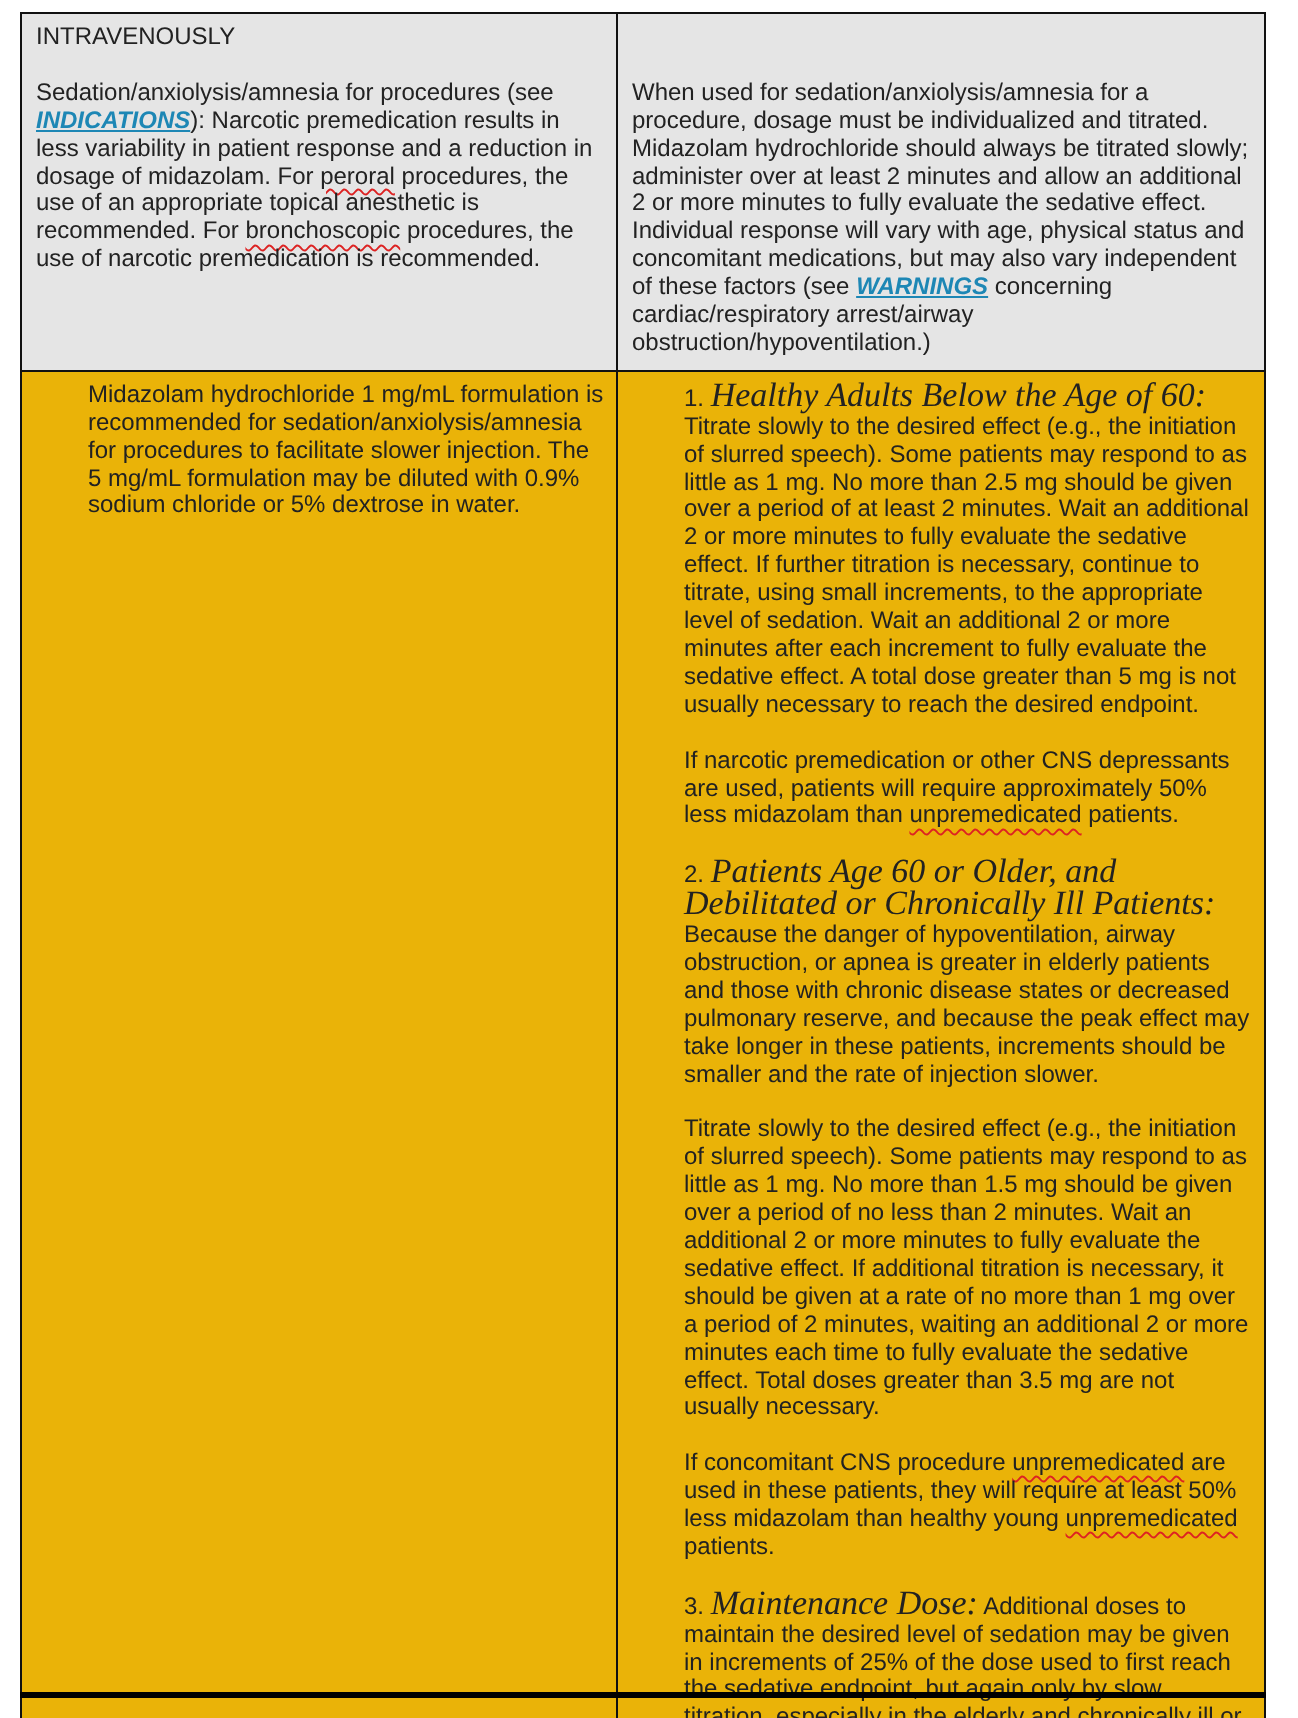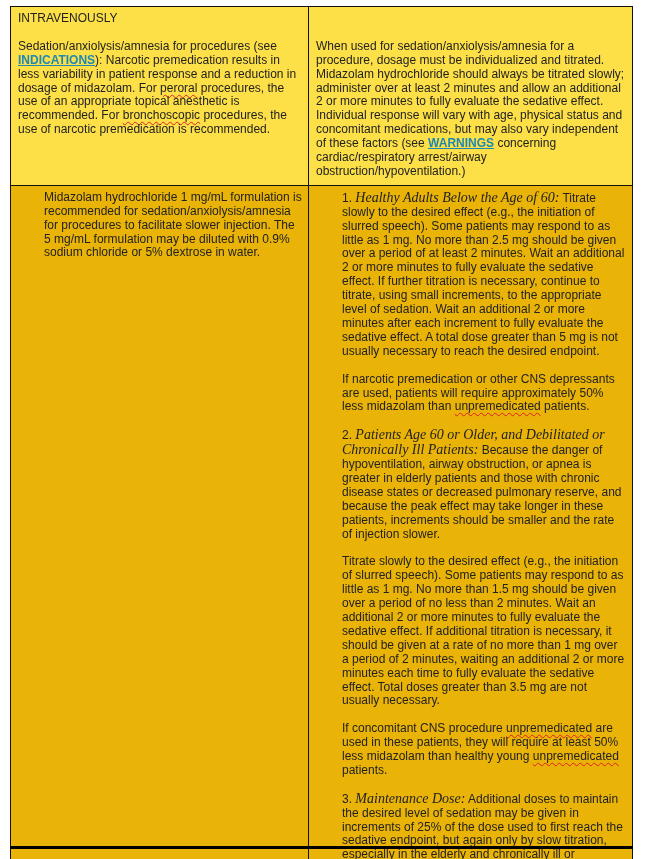--- a/index.html
+++ b/index.html
@@ -4,28 +4,28 @@
 <style>
   html, body { margin: 0; padding: 0; background: #ffffff; }
   body { width: 649px; height: 859px; position: relative; overflow: hidden;
          font-family: "Liberation Sans", sans-serif; font-size: 12px; color: #222; }
   .tbl { position: absolute; left: 10px; top: 6px; width: 622px;
          border-collapse: collapse; table-layout: fixed; }
   .tbl td { border: 1px solid #111; vertical-align: top; padding: 5px 6px 6px 7px;
             line-height: 13.9px; }
   .tbl col.c1 { width: 298px; }
   .tbl col.c2 { width: 324px; }
-  .hdr td { background: #fde047; height: 166px; }
+  .hdr td { background: #e5e5e5; height: 166px; }
   .body td { background: #eab308; padding-left: 33px; }
   .bottom-bar { position: absolute; left: 10px; top: 846px; width: 623px; height: 3px; background: #000; }
   p { margin: 0; }
   .gap { height: 13.9px; }
-  a.lnk { color: #1d87b5; font-weight: bold; text-decoration: underline; }
+  a.lnk { color: #1d87b5; font-weight: bold; text-decoration: underline; font-style: italic; }
   .spell { text-decoration: underline wavy #d22; text-decoration-thickness: 1px; text-underline-offset: 2px; }
-  .ital { font-family: "Liberation Serif", serif; font-style: italic; font-size: 14px; }
+  .ital { font-family: "Liberation Serif", serif; font-style: italic; font-size: 17px; }
 </style>
 </head>
 <body>
 
 <table class="tbl">
   <colgroup>
       <col class="c1">
       <col class="c2">
     </colgroup>
   <tbody>

